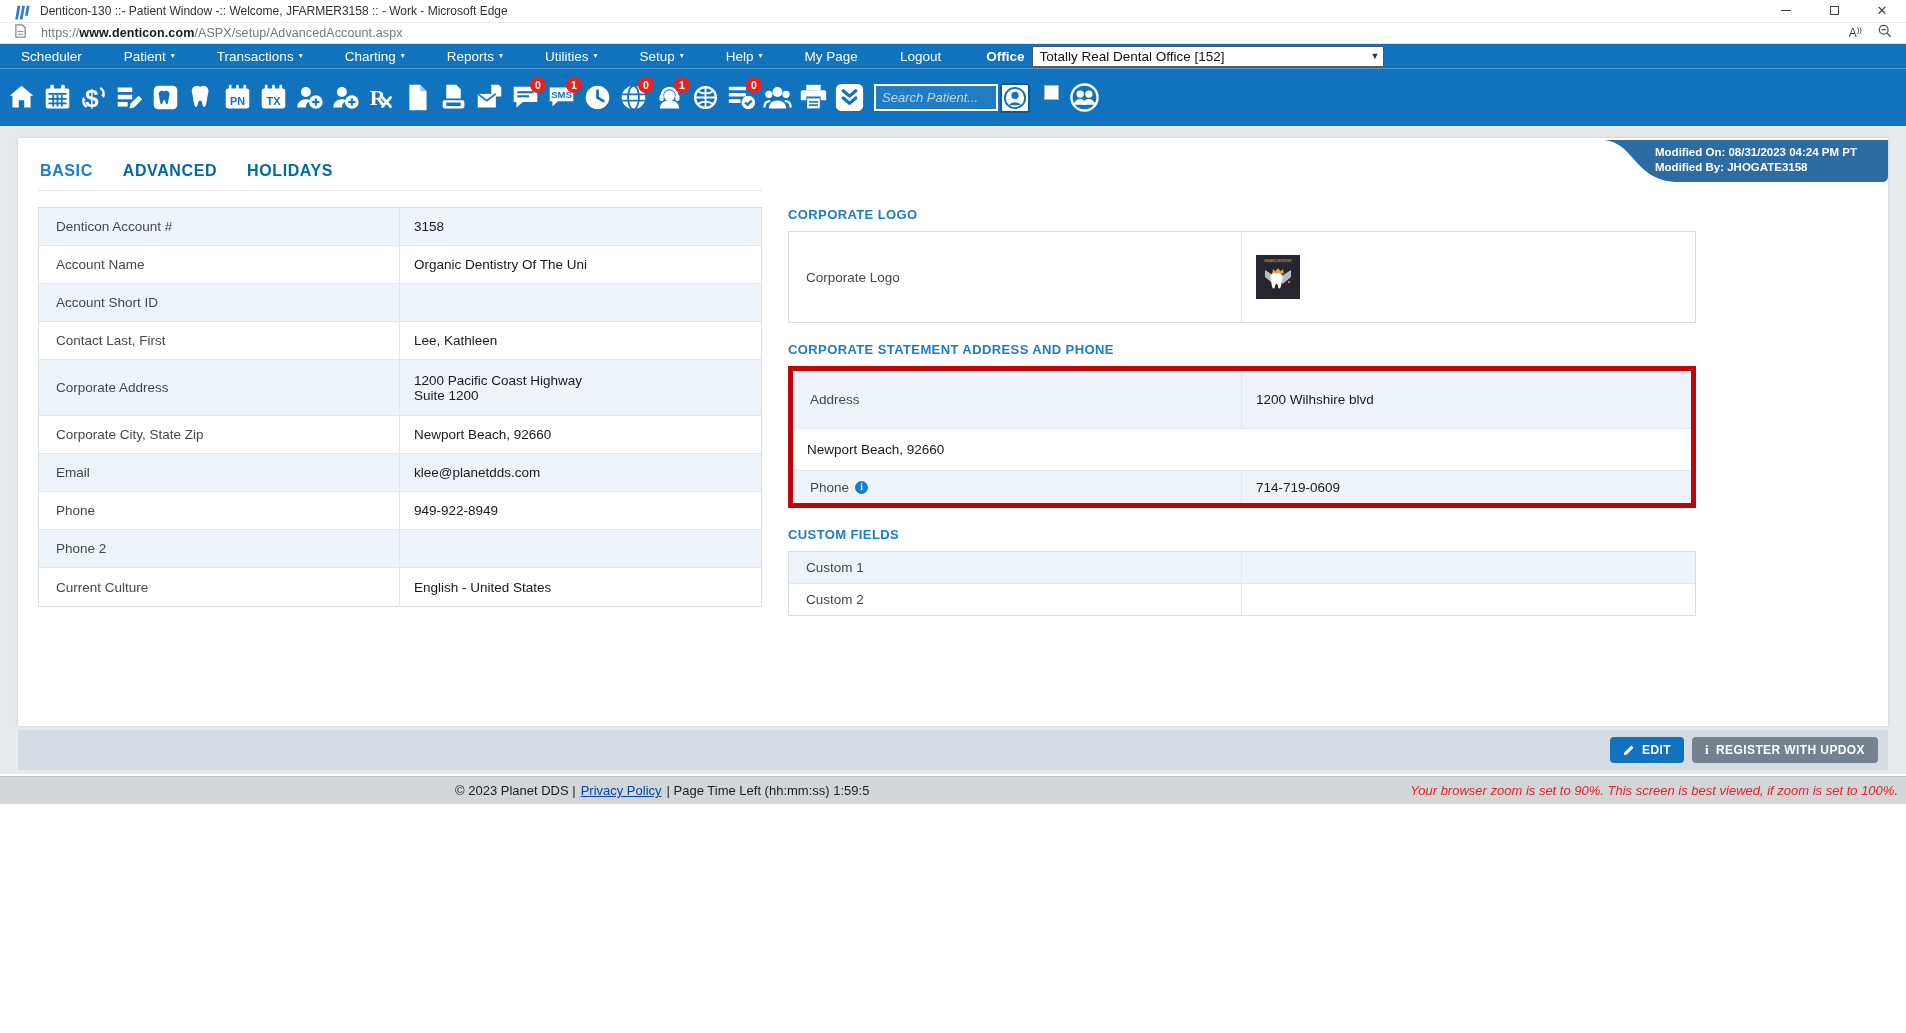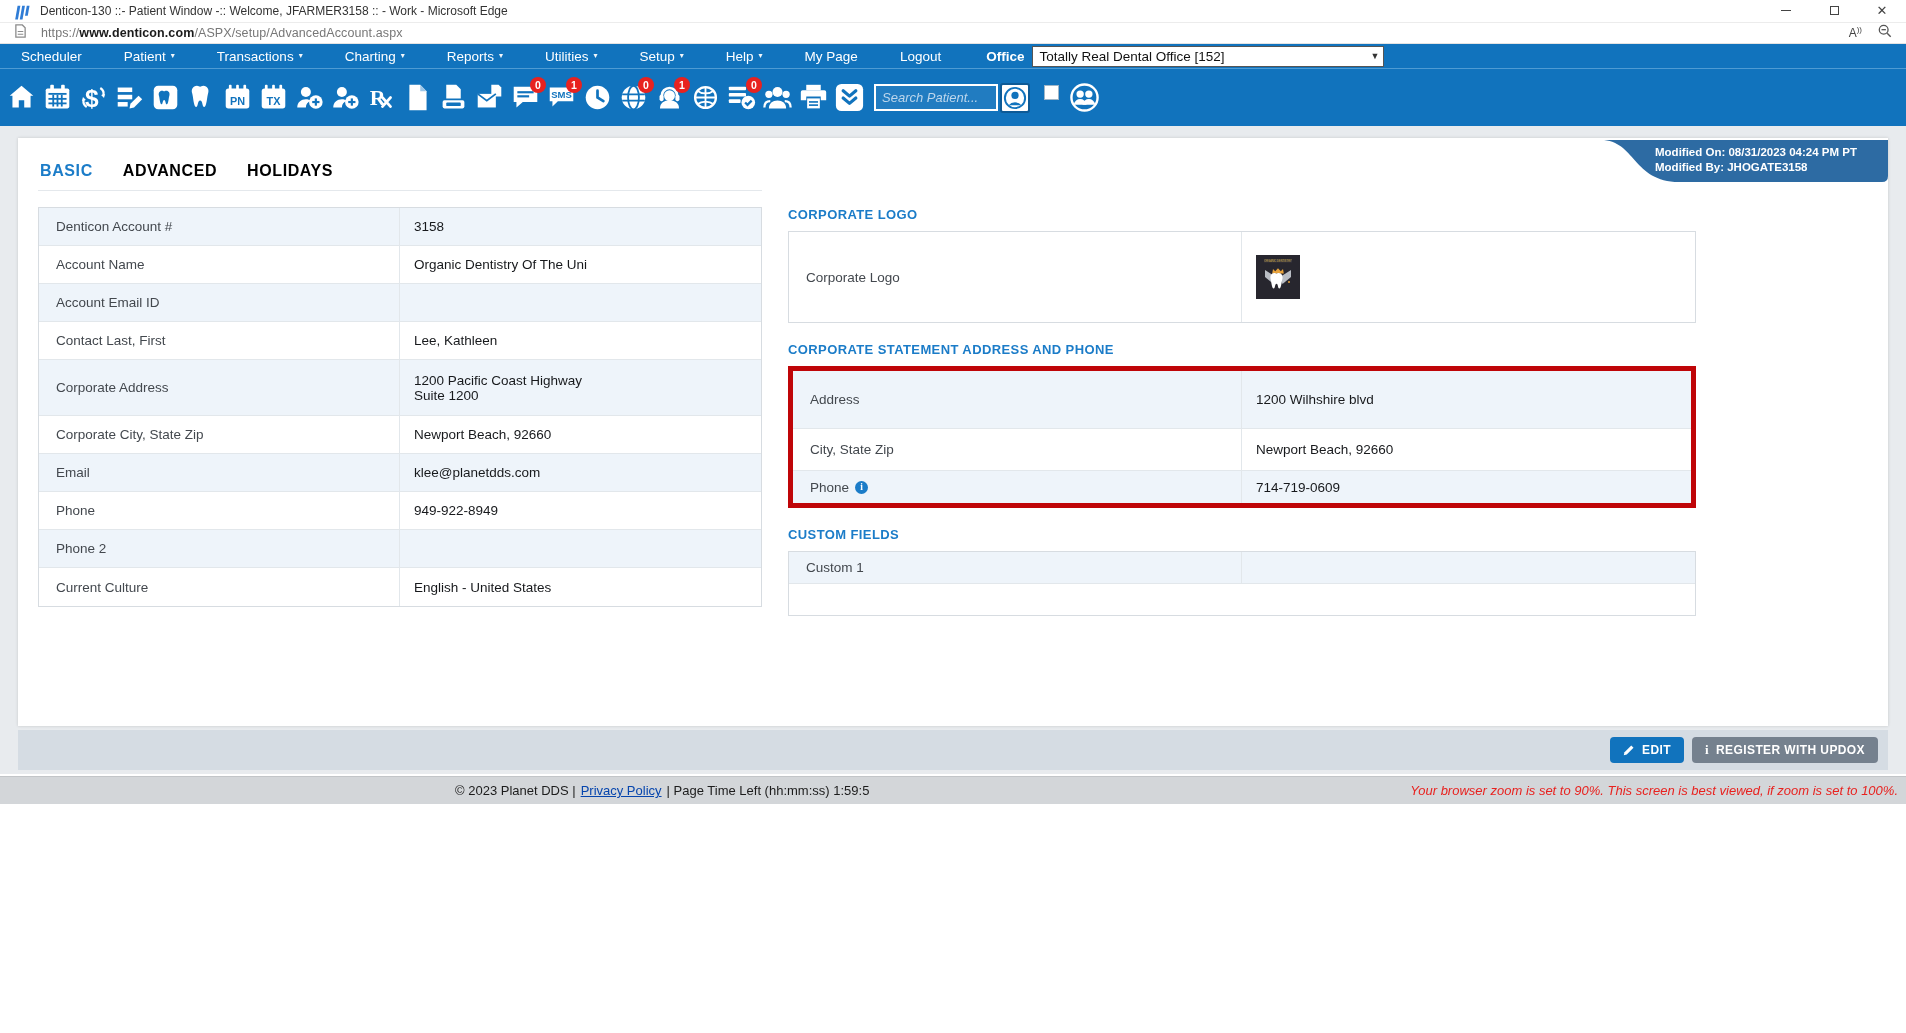--- a/index.html
+++ b/index.html
@@ -61,21 +61,21 @@
   
   .main { height:740px; background:#e8ebee; padding:12px 18px 4px 18px; display:flex; flex-direction:column; }
   .card { background:#fff; flex:1; position:relative; box-shadow:0 0 3px rgba(0,0,0,.15); padding:24px 20px 0 20px; }
 
   .ribbon { position:absolute; top:2px; right:0; width:305px; height:42px; }
   .ribbon svg.bg { position:absolute; inset:0; width:305px; height:42px; }
   .ribbon .rtext { position:absolute; top:5px; left:72px; color:#fff; font-size:11.5px; font-weight:bold; line-height:15px; }
 
   .tabs { display:flex; gap:30px; width:724px; border-bottom:1px solid #e4e8ec; padding:0 0 10px 2px; margin-bottom:16px;
     font-size:16px; font-weight:bold; letter-spacing:.6px; }
-  .tab { color:#000000; cursor:pointer; }
+  .tab { color:#0369a1; cursor:pointer; }
   .tab.active { color:#1b7cc8; }
 
   .content-cols { display:flex; }
   .left-col { width:724px; margin-right:26px; flex:0 0 auto; }
   .right-col { flex:1; max-width:908px; }
 
   .dtable { border:1px solid #d7dce1; background:#fff; font-size:13.5px; }
   .trow { display:flex; border-bottom:1px solid #e2e7eb; min-height:38px; background:#fff; }
   .trow:last-child { border-bottom:none; }
   .trow.alt { background:#eef4fa; }
@@ -493,21 +493,21 @@
                 <div class="tcell val">3158</div>
               </div>
               <div class="trow">
                 <div class="tcell lbl">
                   <span>Account Name</span>
                 </div>
                 <div class="tcell val">Organic Dentistry Of The Uni</div>
               </div>
               <div class="trow alt">
                 <div class="tcell lbl">
-                  <span>Account Email ID</span>
+                  <span>Account Short ID</span>
                 </div>
                 <div class="tcell val"></div>
               </div>
               <div class="trow">
                 <div class="tcell lbl">
                   <span>Contact Last, First</span>
                 </div>
                 <div class="tcell val">Lee, Kathleen</div>
               </div>
               <div class="trow alt">
@@ -575,23 +575,20 @@
           <div class="sec-head sec-gap">CORPORATE STATEMENT ADDRESS AND PHONE</div>
           <div class="red-wrap">
             <div class="dtable t-statement" id="statement-table">
                 <div class="trow alt">
                   <div class="tcell lbl">
                     <span>Address</span>
                   </div>
                   <div class="tcell val">1200 Wilhshire blvd</div>
                 </div>
                 <div class="trow">
-                  <div class="tcell lbl">
-                    <span>City, State Zip</span>
-                  </div>
                   <div class="tcell val">Newport Beach, 92660</div>
                 </div>
                 <div class="trow alt">
                   <div class="tcell lbl">
                     <span>Phone</span>
                     <span class="info-ic">i</span>
                   </div>
                   <div class="tcell val">714-719-0609</div>
                 </div>
               </div>
@@ -599,20 +596,23 @@
 
           <div class="sec-head sec-gap">CUSTOM FIELDS</div>
           <div class="dtable t-custom" id="custom-table">
               <div class="trow alt">
                 <div class="tcell lbl">
                   <span>Custom 1</span>
                 </div>
                 <div class="tcell val"></div>
               </div>
               <div class="trow">
+                <div class="tcell lbl">
+                  <span>Custom 2</span>
+                </div>
                 <div class="tcell val"></div>
               </div>
             </div>
         </div>
       </div>
     </div>
 
     <div class="action-bar">
       <button class="btn edit">
         <svg viewBox="0 0 16 16">

